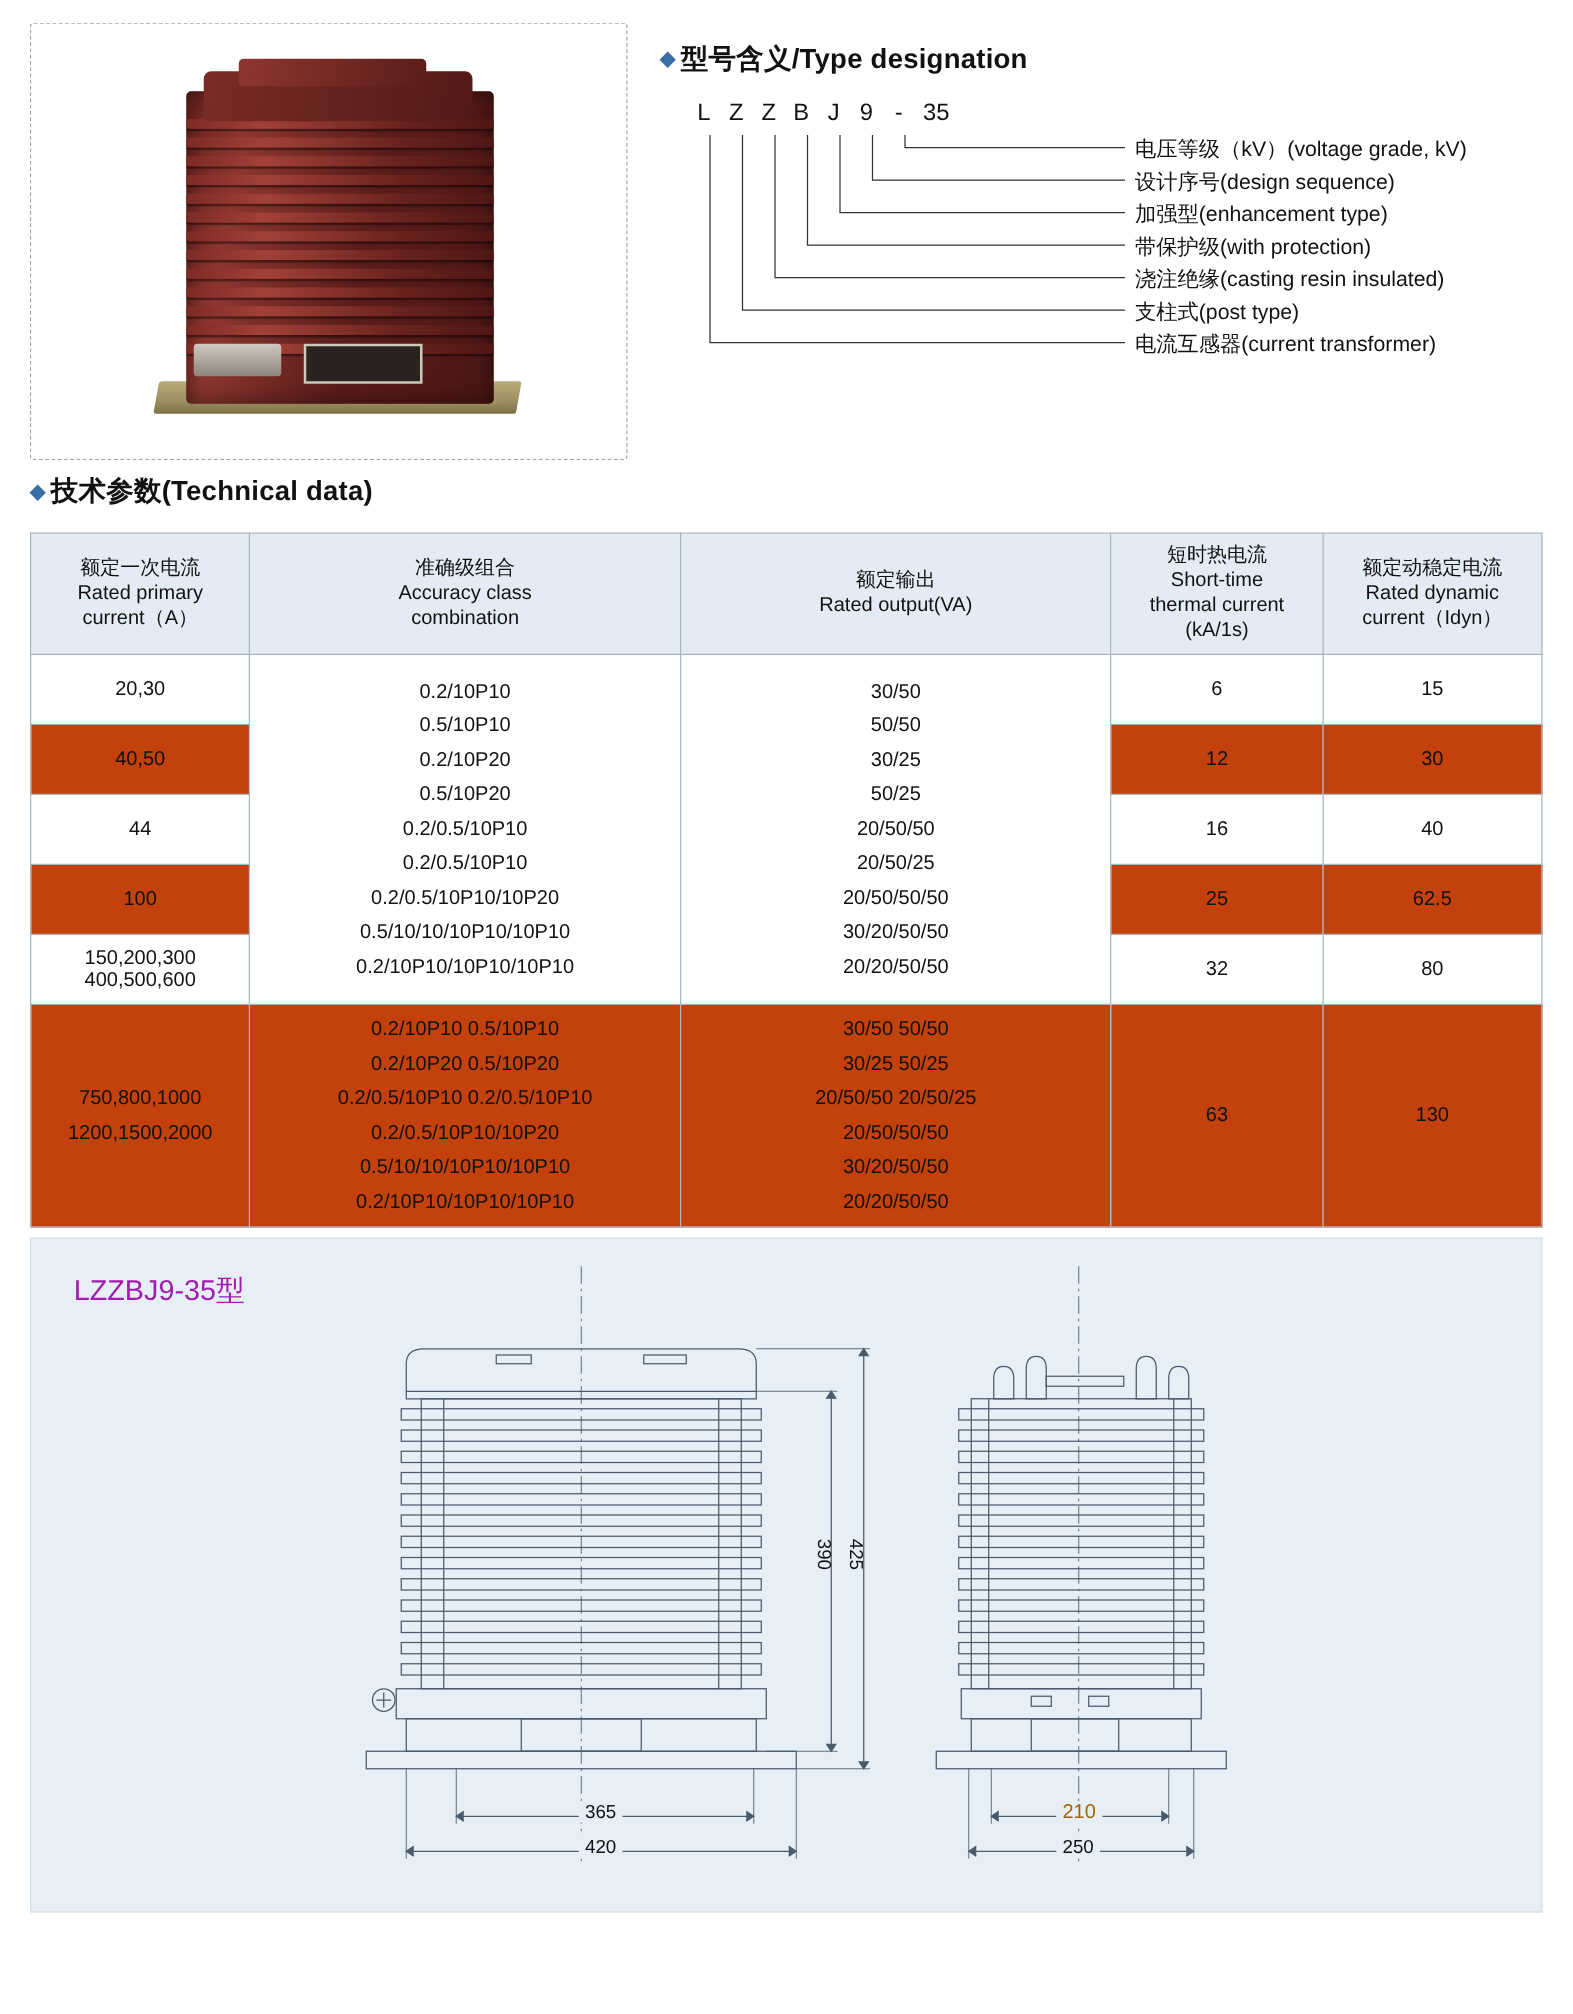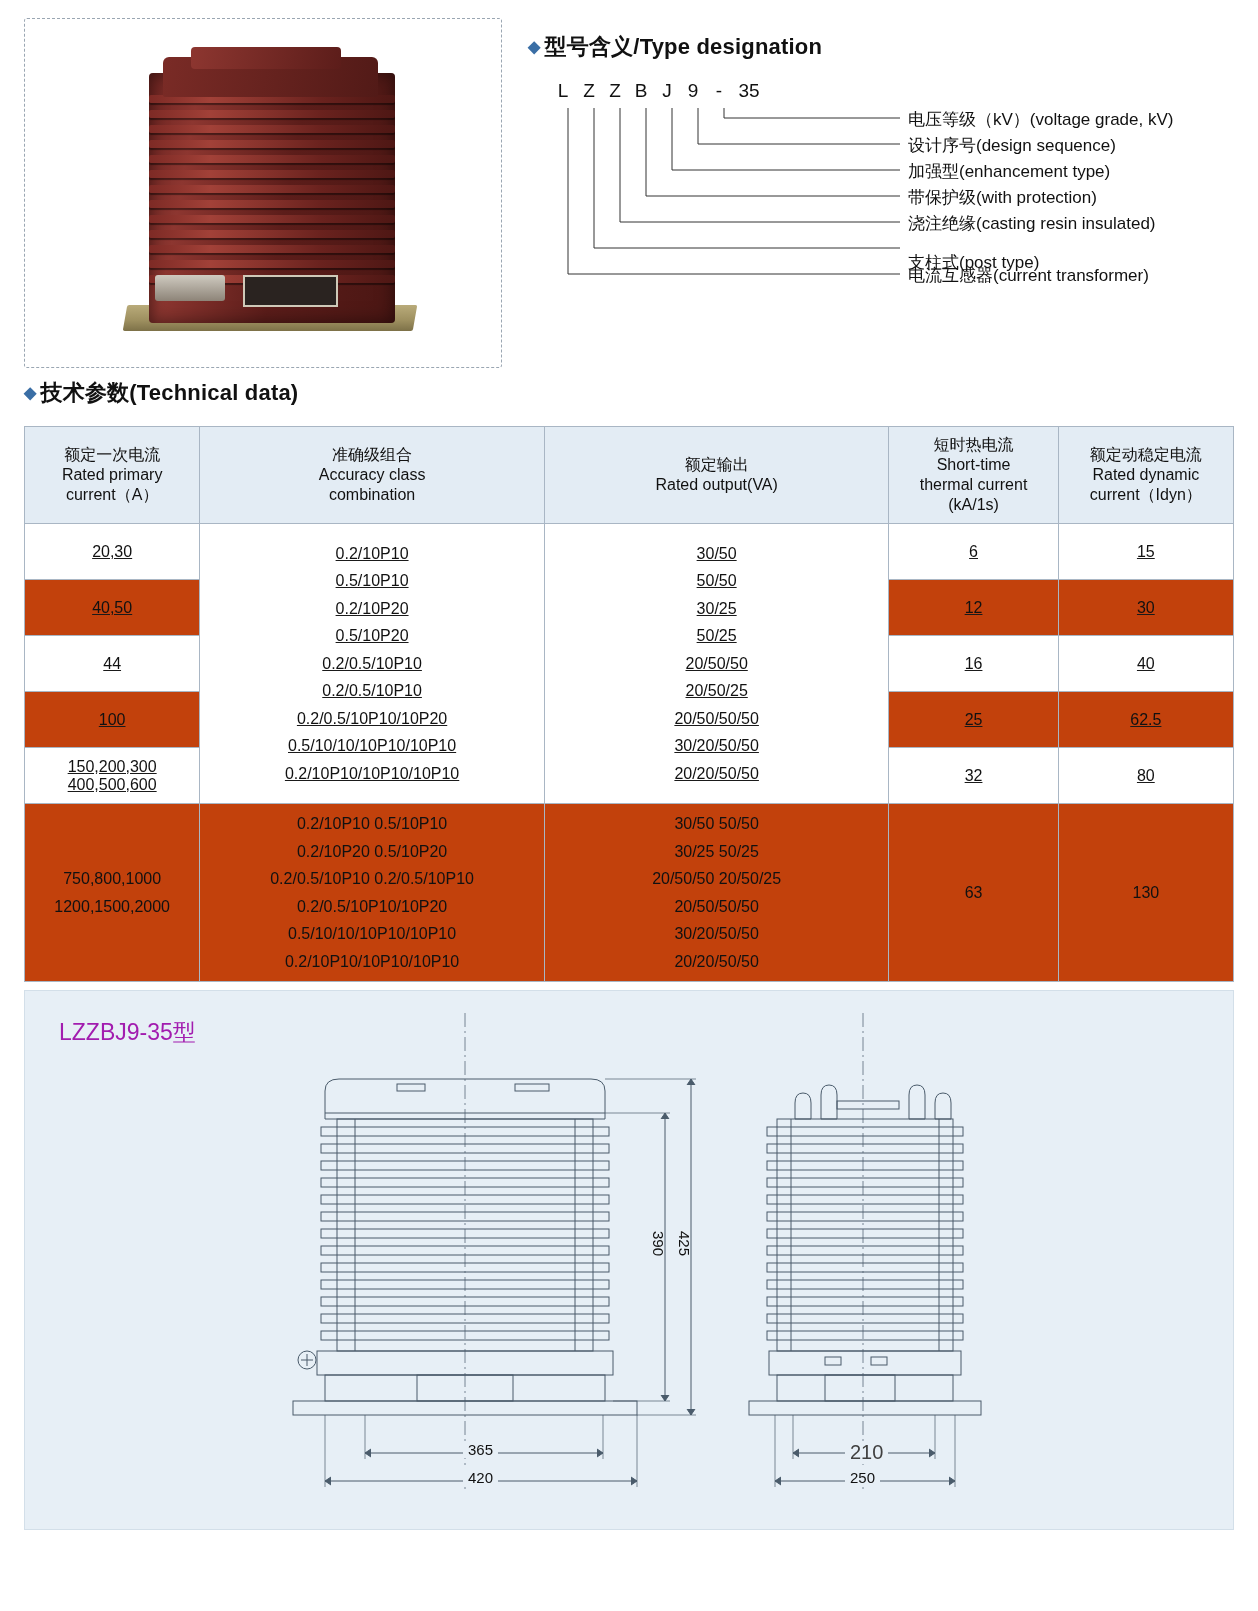--- a/index.html
+++ b/index.html
@@ -83,21 +83,21 @@
   
   .tbl-wrap { padding: 10px 24px 0 24px; }
   table.data { width: 100%; border-collapse: collapse; table-layout: fixed; border-radius: 29px; }
   table.data th, table.data td {
     border: 1px solid #a9b6c4; text-align: center; vertical-align: middle;
     font-size: 16px; color: #111; padding: 6px 4px;
   }
   table.data thead th { background: #e3ecf4; font-size: 16px; line-height: 1.25; padding: 8px 4px; font-weight: normal; }
   table.data td.alt { background: #c2410c; }
   .cellstack { line-height: 1.72; }
-  .rowh { height: 56px; text-decoration: underline; }
+  .rowh { height: 56px; }
   .big-row td { height: 175px; }
   .multi { line-height: 1.75; }
 
   
   .dim-wrap { padding: 8px 24px 0 24px; }
   .dim-panel {
     background: #e7eff6; border: 1px solid #d3dfe9; position: relative;
     height: 540px; width: 100%;
   }
   .dim-title { position: absolute; left: 34px; top: 26px; font-size: 23px; color: #a21caf; }
@@ -163,21 +163,21 @@
           <path d="M118,0 V88 H372" stroke="#333" fill="none" stroke-width="1"></path>
           <path d="M92,0 V114 H372" stroke="#333" fill="none" stroke-width="1"></path>
           <path d="M66,0 V140 H372" stroke="#333" fill="none" stroke-width="1"></path>
           <path d="M40,0 V166 H372" stroke="#333" fill="none" stroke-width="1"></path>
         </svg>
         <div class="lbl" style="top:0px">电压等级（kV）(voltage grade, kV)</div>
         <div class="lbl" style="top:26px">设计序号(design sequence)</div>
         <div class="lbl" style="top:52px">加强型(enhancement type)</div>
         <div class="lbl" style="top:78px">带保护级(with protection)</div>
         <div class="lbl" style="top:104px">浇注绝缘(casting resin insulated)</div>
-        <div class="lbl" style="top:143px">支柱式(post type)</div>
+        <div class="lbl" style="top:130px">支柱式(post type)</div>
         <div class="lbl" style="top:156px">电流互感器(current transformer)</div>
       </div>
     </div>
   </div>
 
   <div class="tbl-wrap">
     <h2 class="sec">
       <span class="dia">◆</span><span>技术参数</span><span>(Technical data)</span>
     </h2>
 
@@ -426,18 +426,18 @@
           </g>
         </g>
       </svg>
 
       <div style="position:absolute;left:625px;top:240px;font-size:15px;color:#111;" class="vtext">390</div>
       <div style="position:absolute;left:651px;top:240px;font-size:15px;color:#111;" class="vtext">425</div>
 
       <div style="position:absolute;left:438px;top:450px;font-size:15px;color:#111;background:#e7eff6;padding:0 5px;">365</div>
       <div style="position:absolute;left:438px;top:478px;font-size:15px;color:#111;background:#e7eff6;padding:0 5px;text-align:right;">420</div>
 
-      <div style="position:absolute;left:820px;top:450px;font-size:20px;color:#404040;background:#e7eff6;padding:0 5px;">210</div>
+      <div style="position:absolute;left:820px;top:450px;font-size:16px;color:#a16207;background:#e7eff6;padding:0 5px;">210</div>
       <div style="position:absolute;left:820px;top:478px;font-size:15px;color:#111;background:#e7eff6;padding:0 5px;">250</div>
     </div>
   </div>
 
 </div>
 
 </body></html>

